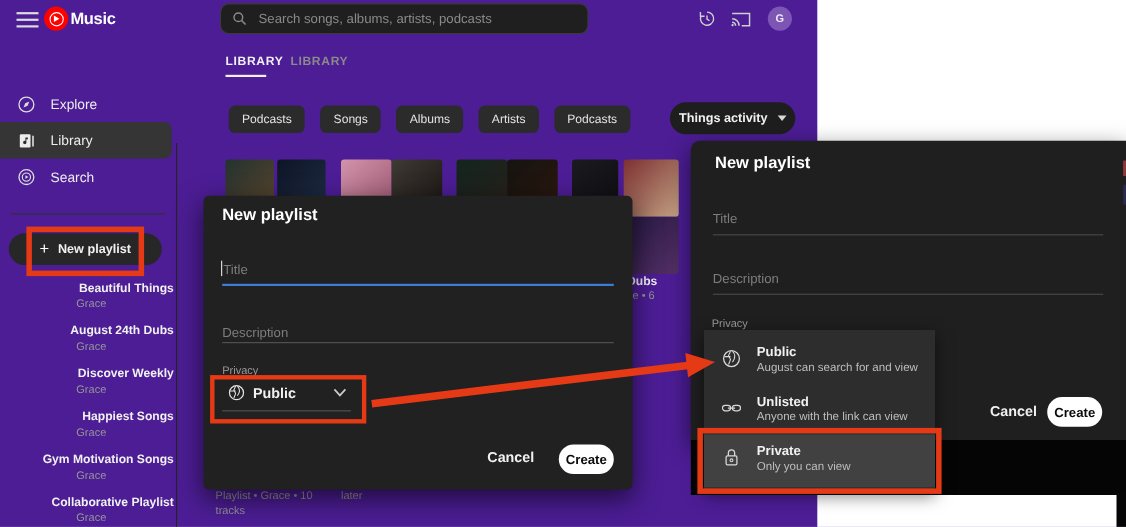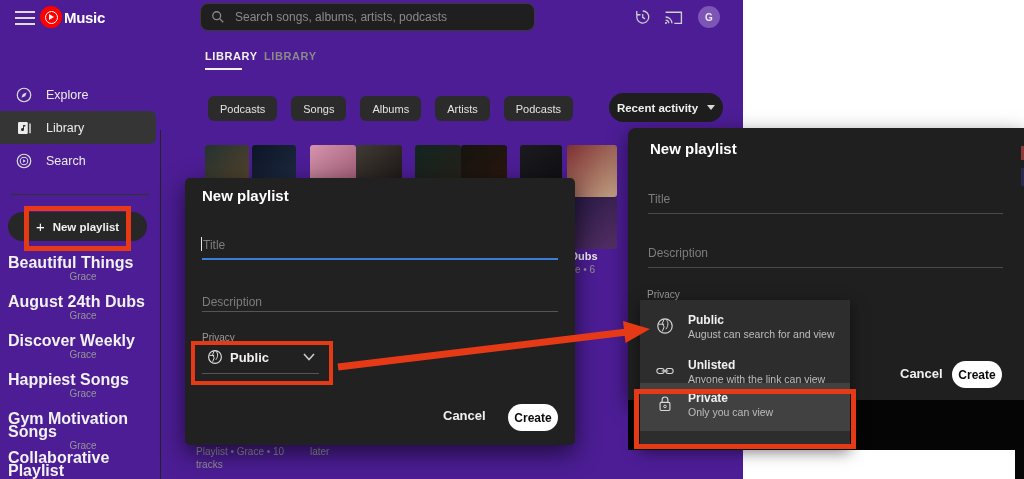--- a/index.html
+++ b/index.html
@@ -25,21 +25,21 @@
   .nav-icon { width:18px; height:18px; margin-right:13px; flex:none; }
   .nav-label { font-size:12.5px; color:#ececec; }
 
   .side-divider { left:10px; top:194px; width:140px; height:1px; background:#313131; }
   .np-pill { left:8px; top:212px; width:139px; height:29px; background:#272727; border-radius:15px;
              display:flex; align-items:center; justify-content:center; cursor:pointer; }
   .np-plus { font-size:15px; color:#fff; margin-right:8px; font-weight:400; line-height:1; }
   .np-label { font-size:11.5px; font-weight:700; color:#f1f1f1; }
 
   .pl-item { left:8px; width:150px; cursor:pointer; }
-  .pl-title { font-size:16px; font-weight:700; color:#f1f1f1; line-height:13px; }
+  .pl-title { font-size:11px; font-weight:700; color:#f1f1f1; line-height:13px;text-align:right; }
   .pl-sub   { font-size:10px; color:#969696; line-height:13px; margin-top:1px;text-align:center; }
 
   .content-edge { left:160px; top:130px; width:1px; height:349px; background:#242424; }
 
   
   .searchbox { left:200px; top:3px; width:335px; height:28px; background:#1f1f1f; border:1px solid #3a3a3a;
                border-radius:8px; display:flex; align-items:center; padding:0 10px; }
   .searchbox input { background:transparent; border:none; outline:none; color:#cfcfcf; font-size:12px;
                      font-family:"Liberation Sans",sans-serif; width:100%; }
   .searchbox input::placeholder { color:#8a8a8a; }
@@ -204,21 +204,21 @@
   <div class="abs tab-underline"></div>
 
   <div class="abs chips">
     <div class="chip">Podcasts</div>
     <div class="chip">Songs</div>
     <div class="chip">Albums</div>
     <div class="chip">Artists</div>
     <div class="chip">Podcasts</div>
   </div>
   <div class="abs sort-pill">
-    <span class="sort-label">Recent activity</span>
+    <span class="sort-label">Things activity</span>
     <span class="sort-caret"></span>
   </div>
 
   <div class="abs thumb" style="left: 205px; width: 44px; background: linear-gradient(135deg, rgb(35, 50, 48), rgb(103, 73, 42));"></div>
   <div class="abs thumb" style="left: 252px; width: 44px; background: linear-gradient(135deg, rgb(13, 21, 36), rgb(36, 50, 78));"></div>
   <div class="abs thumb" style="left: 310px; width: 46px; background: linear-gradient(135deg, rgb(212, 147, 172), rgb(142, 74, 99));"></div>
   <div class="abs thumb" style="left: 356px; width: 46px; background: linear-gradient(135deg, rgb(64, 58, 53), rgb(18, 13, 11));"></div>
   <div class="abs thumb" style="left: 415px; width: 46px; background: linear-gradient(135deg, rgb(19, 36, 31), rgb(44, 32, 25));"></div>
   <div class="abs thumb" style="left: 461px; width: 46px; background: linear-gradient(135deg, rgb(21, 19, 16), rgb(48, 25, 13));"></div>
   <div class="abs thumb" style="left: 520px; width: 42px; background: linear-gradient(135deg, rgb(26, 26, 31), rgb(13, 13, 16));"></div>
@@ -295,21 +295,21 @@
     </div>
     <div class="menu-item" style="top:52px;">
       <svg class="ic mi-icon" viewBox="0 0 22 20">
         <rect x="1" y="7" width="9" height="6" rx="3" fill="none" stroke="#d9d9d9" stroke-width="1.3"></rect>
         <rect x="12" y="7" width="9" height="6" rx="3" fill="none" stroke="#d9d9d9" stroke-width="1.3"></rect>
         <path d="M7 10 h8" stroke="#d9d9d9" stroke-width="1.3"></path>
       </svg>
       <span class="mi-title">Unlisted</span>
       <span class="mi-desc">Anyone with the link can view</span>
     </div>
-    <div class="menu-item hl" style="top:83px; height:48px;">
+    <div class="menu-item hl" style="top:95px; height:48px;">
       <svg class="ic mi-icon" style="top:12px;" viewBox="0 0 20 22">
         <rect x="4" y="9" width="12" height="10" rx="1.5" fill="none" stroke="#d9d9d9" stroke-width="1.4"></rect>
         <path d="M6.5 9 V6 a3.5 3.5 0 0 1 7 0 V9" fill="none" stroke="#d9d9d9" stroke-width="1.4"></path>
         <circle cx="10" cy="14" r="1.6" fill="none" stroke="#d9d9d9" stroke-width="1.2"></circle>
       </svg>
       <span class="mi-title" style="top:8px;">Private</span>
       <span class="mi-desc" style="top:23px;">Only you can view</span>
     </div>
   </div>
 

